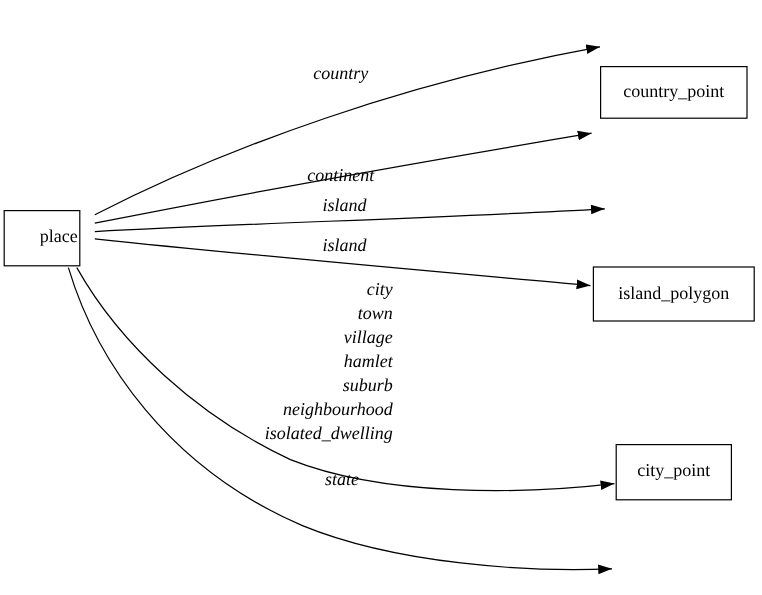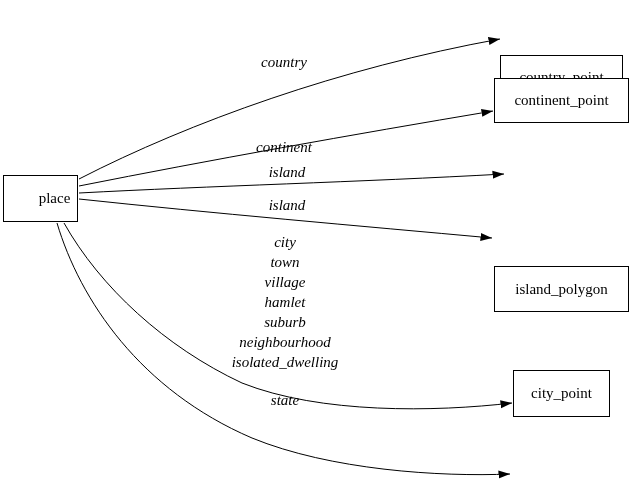--- a/index.html
+++ b/index.html
@@ -54,41 +54,40 @@
       </marker>
     </defs>
     <path d="M79,179 C190,122 340,68 500,39" fill="none" stroke="#000000" stroke-width="1" marker-end="url(#arrow)"></path>
     <path d="M79,186 C210,160 350,135 493,111" fill="none" stroke="#000000" stroke-width="1" marker-end="url(#arrow)"></path>
     <path d="M79,193 C210,186 360,182 504,174" fill="none" stroke="#000000" stroke-width="1" marker-end="url(#arrow)"></path>
     <path d="M79,199 C210,213 360,226 492,238" fill="none" stroke="#000000" stroke-width="1" marker-end="url(#arrow)"></path>
     <path d="M64,223 C100,287 165,347 242,383 C320,414 435,412 512,403" fill="none" stroke="#000000" stroke-width="1" marker-end="url(#arrow)"></path>
     <path d="M57,223 C80,300 140,390 252,438 C330,470 440,477 510,474" fill="none" stroke="#000000" stroke-width="1" marker-end="url(#arrow)"></path>
   </svg>
 
-  <div class="node" style="left:3px; top:175px; width:75px; height:47px;padding-left:28px;">place</div>
+  <div class="node" style="left:3px; top:175px; width:64px; height:47px;padding-left:28px;">place</div>
 
   <div class="node" style="left:500px; top:7px; width:123px; height:44px;margin-top:48px;">country_point</div>
 
-  <div class="node" style="left:494px; top:78px; width:135px; height:45px;">continent_point</div>
 
 
-  <div class="node" style="left:494px; top:222px; width:135px; height:46px;margin-top:44px;">island_polygon</div>
+  <div class="node" style="left:494px; top:222px; width:135px; height:46px;">island_polygon</div>
 
   <div class="node" style="left:513px; top:370px; width:97px; height:47px;text-align:right;">city_point</div>
 
 
   <div class="elabel" style="left:284px; top:62px;">country</div>
 
   <div class="elabel" style="left:284px; top:128px;margin-top:19px;">continent</div>
 
   <div class="elabel" style="left:287px; top:172px;">island</div>
 
   <div class="elabel" style="left:287px; top:205px;">island</div>
 
-  <div class="elabel" style="left:285px; top:302px;">city
+  <div class="elabel" style="left:274px; top:302px;text-align:right;">city
 town
 village
 hamlet
 suburb
 neighbourhood
 isolated_dwelling</div>
 
   <div class="elabel" style="left:285px; top:400px;">state</div>
 
 </div>

